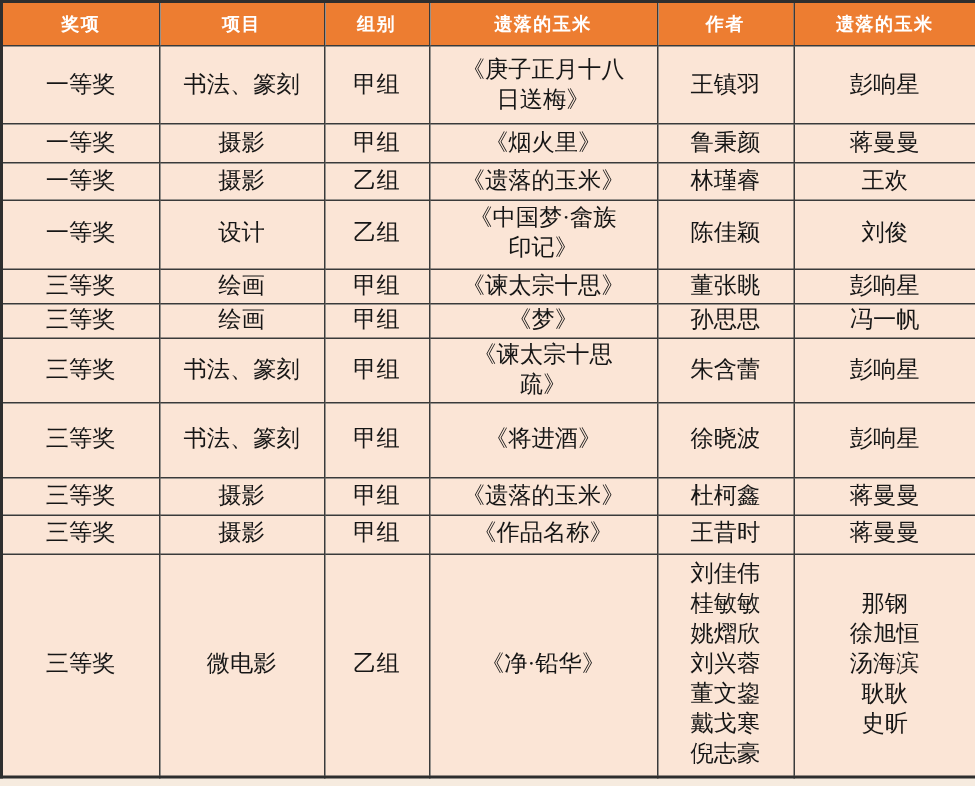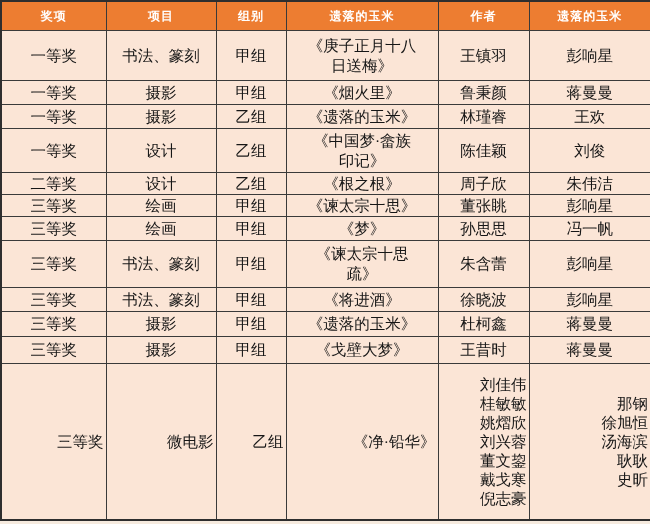--- a/index.html
+++ b/index.html
@@ -108,28 +108,20 @@
       <tr>
         <td>一等奖</td>
         <td>设计</td>
         <td>乙组</td>
         <td>《中国梦·畲族
 印记》</td>
         <td>陈佳颖</td>
         <td>刘俊</td>
       </tr>
       <tr>
-        <td>二等奖</td>
-        <td>设计</td>
-        <td>乙组</td>
-        <td>《根之根》</td>
-        <td>周子欣</td>
-        <td>朱伟洁</td>
-      </tr>
-      <tr>
         <td>三等奖</td>
         <td>绘画</td>
         <td>甲组</td>
         <td>《谏太宗十思》</td>
         <td>董张眺</td>
         <td>彭响星</td>
       </tr>
       <tr>
         <td>三等奖</td>
         <td>绘画</td>
@@ -160,21 +152,21 @@
         <td>摄影</td>
         <td>甲组</td>
         <td>《遗落的玉米》</td>
         <td>杜柯鑫</td>
         <td>蒋曼曼</td>
       </tr>
       <tr>
         <td>三等奖</td>
         <td>摄影</td>
         <td>甲组</td>
-        <td>《戈壁大梦》</td>
+        <td>《作品名称》</td>
         <td>王昔时</td>
         <td>蒋曼曼</td>
       </tr>
       <tr>
         <td>三等奖</td>
         <td>微电影</td>
         <td>乙组</td>
         <td>《净·铅华》</td>
         <td>刘佳伟
 桂敏敏

